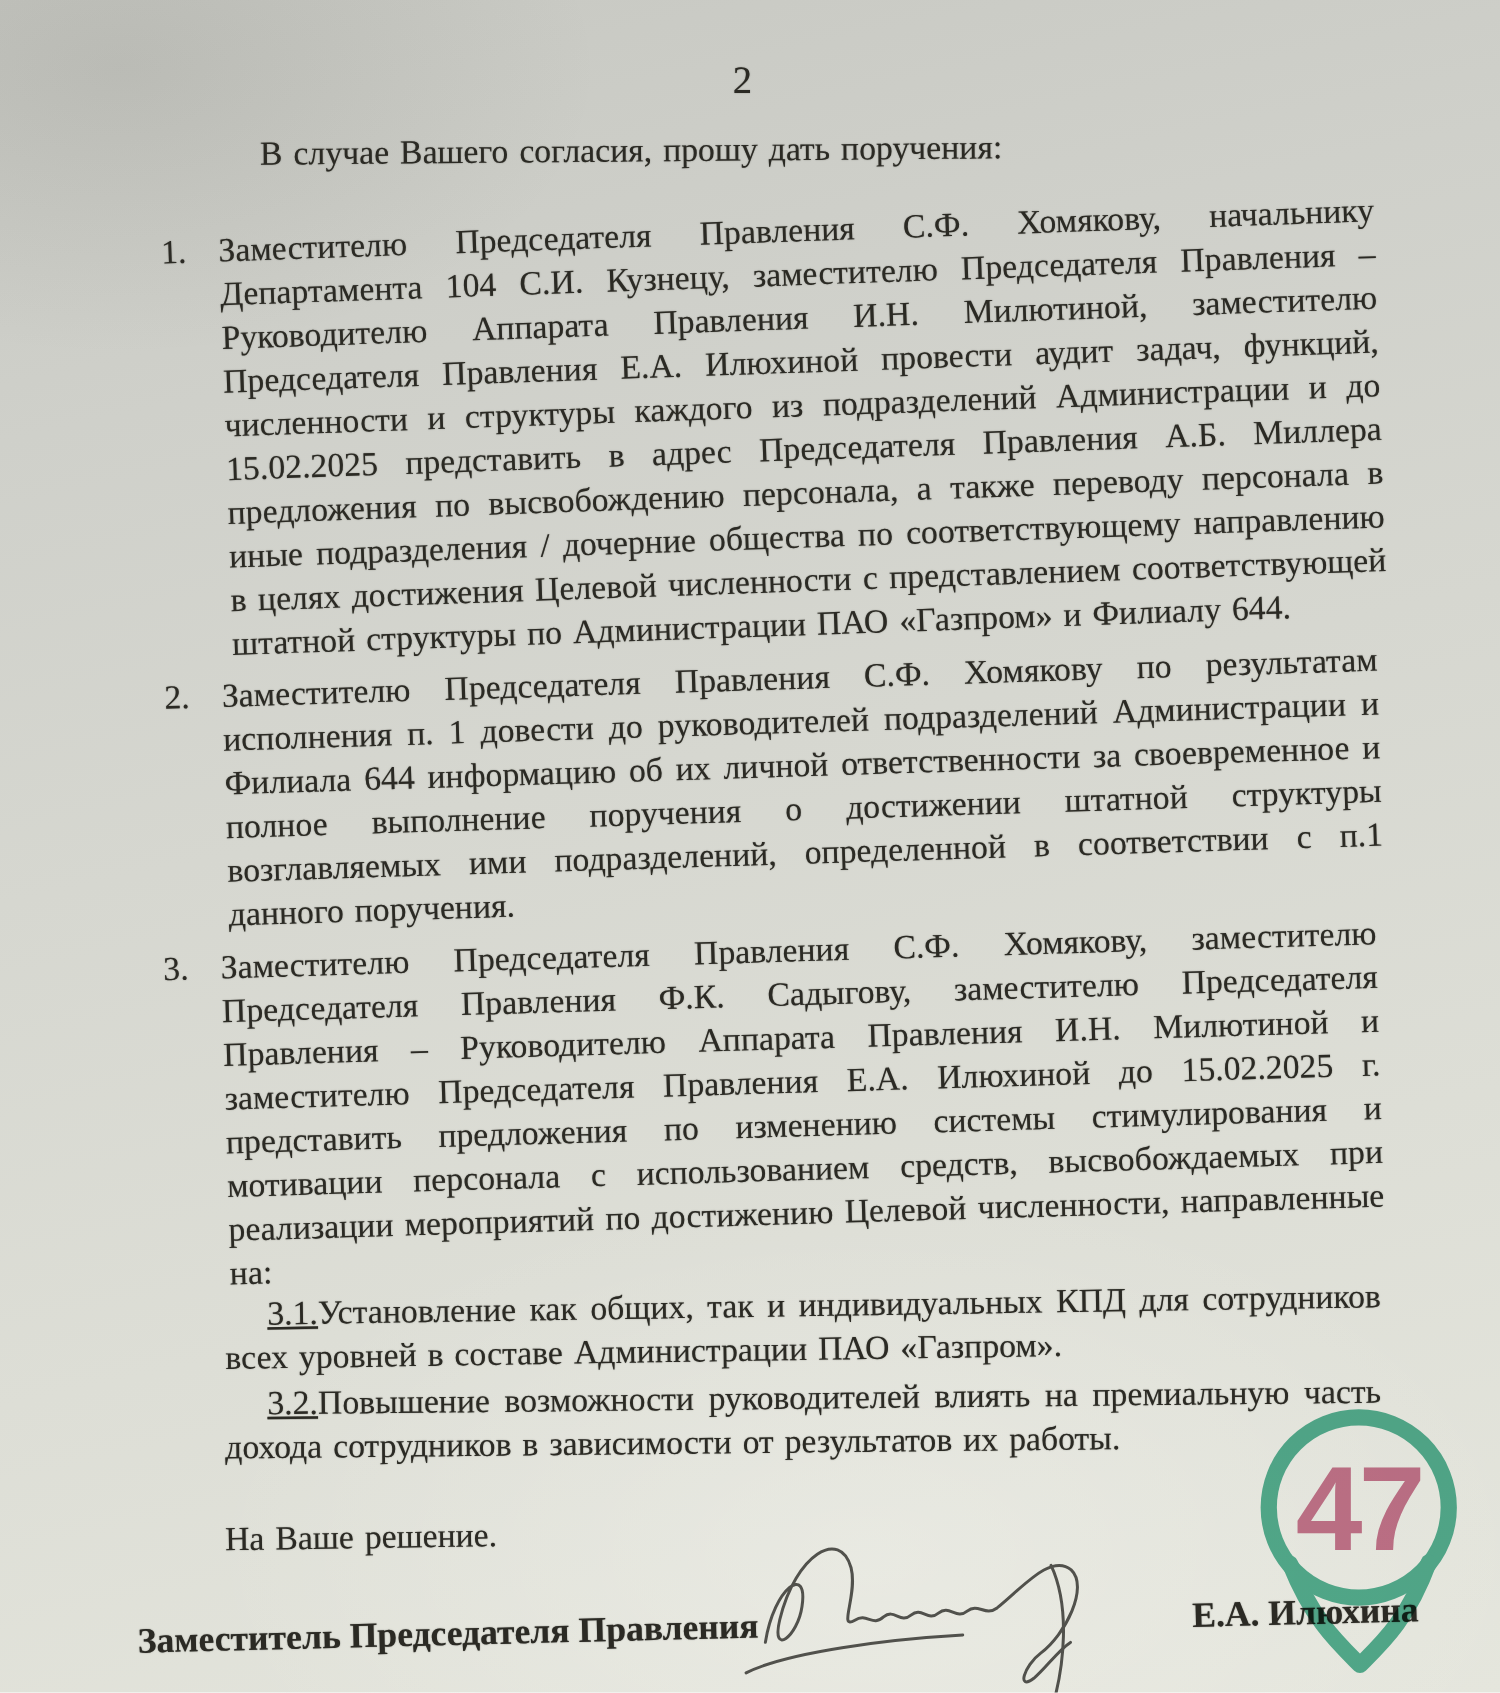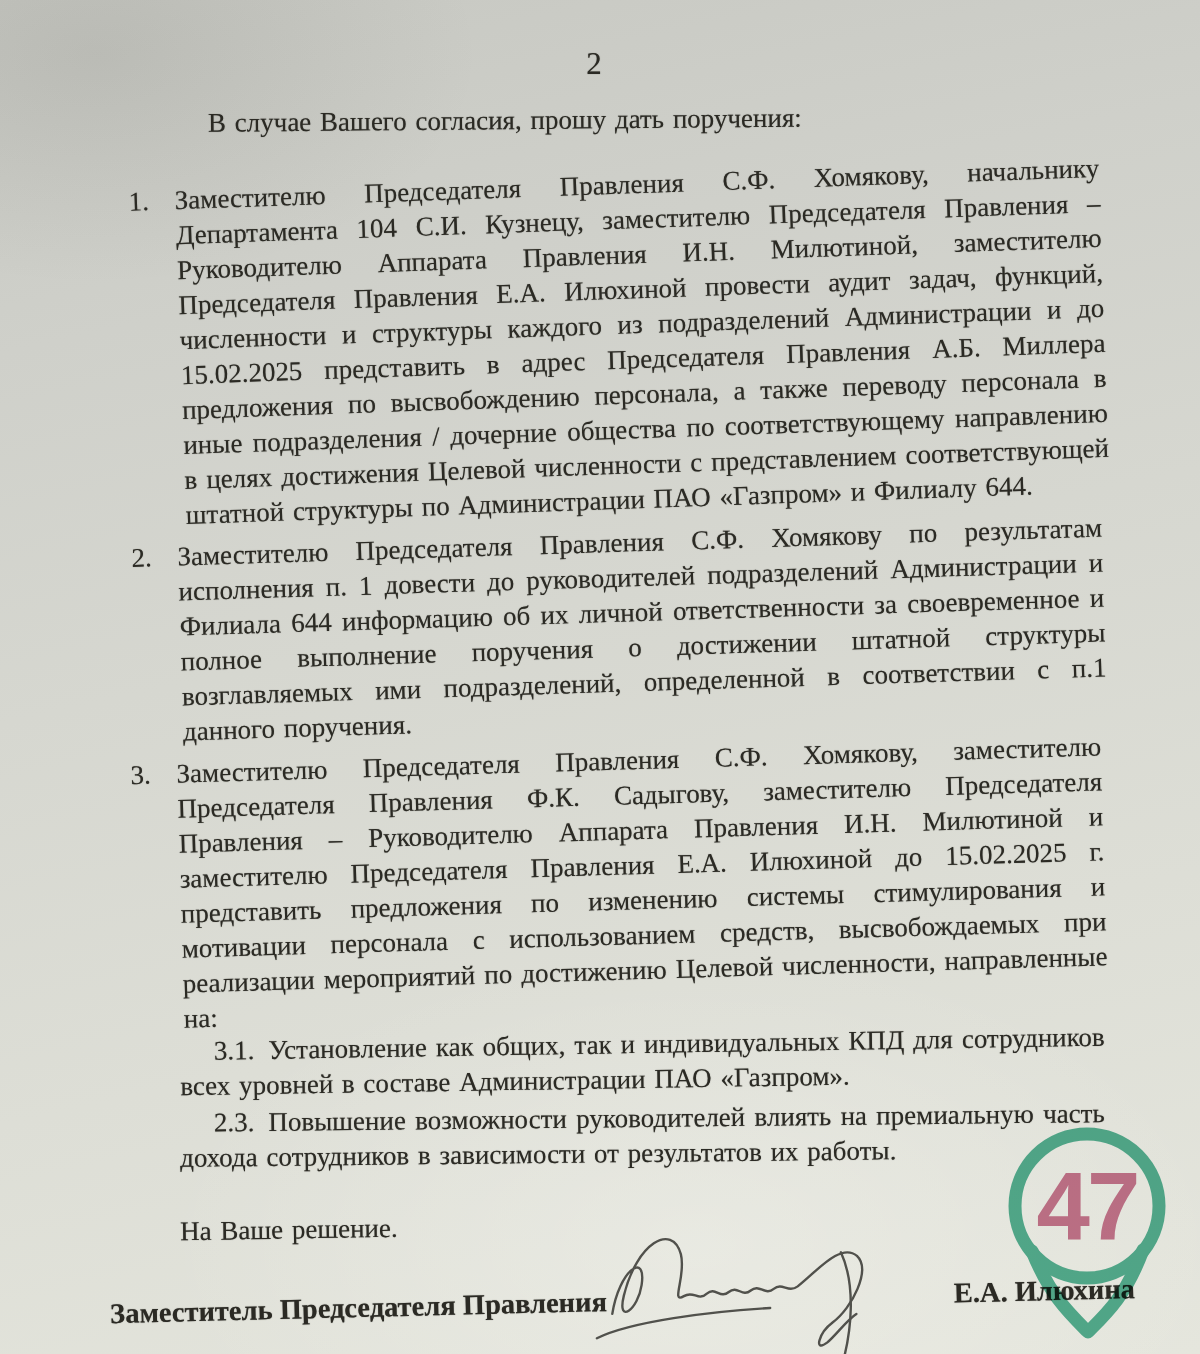--- a/index.html
+++ b/index.html
@@ -36,21 +36,21 @@
     transform:rotate(-0.5deg);
   }
   .item{position:relative;}
   .item .num{
     position:absolute;left:-46px;top:0;
   }
   .item-1{transform:rotate(-2deg);margin-bottom:8px;}
   .item-2{transform:rotate(-1.8deg);margin-bottom:8px;}
   .item-3{transform:rotate(-1.7deg);margin-bottom:4px;}
   .subitem{text-indent:34px;}
-  .subitem .num{margin-right:14px;}
+  .subitem .num{text-decoration:underline;}
   .sub-1{transform:rotate(-0.9deg);margin-bottom:4px;}
   .sub-2{transform:rotate(-0.6deg);}
   .closing{
     margin-top:36px;transform:rotate(-0.9deg);
   }
   .sig-row{
     position:relative;margin-left:-70px;margin-top:44px;
     display:flex;justify-content:space-between;align-items:baseline;
     transform:rotate(-1.4deg);z-index:3;
   }
@@ -89,21 +89,21 @@
 
   <p class="body-text item item-3">
     <span class="num">3.</span><span>Заместителю Председателя Правления С.Ф. Хомякову, заместителю Председателя Правления Ф.К. Садыгову, заместителю Председателя Правления – Руководителю Аппарата Правления И.Н. Милютиной и заместителю Председателя Правления Е.А. Илюхиной до 15.02.2025 г. представить предложения по изменению системы стимулирования и мотивации персонала с использованием средств, высвобождаемых при реализации мероприятий по достижению Целевой численности, направленные на:</span>
   </p>
 
   <p class="body-text subitem sub-1">
     <span class="num">3.1.</span><span>Установление как общих, так и индивидуальных КПД для сотрудников всех уровней в составе Администрации ПАО «Газпром».</span>
   </p>
 
   <p class="body-text subitem sub-2">
-    <span class="num">2.3.</span><span>Повышение возможности руководителей влиять на премиальную часть дохода сотрудников в зависимости от результатов их работы.</span>
+    <span class="num">3.2.</span><span>Повышение возможности руководителей влиять на премиальную часть дохода сотрудников в зависимости от результатов их работы.</span>
   </p>
 
   <p class="body-text closing">На Ваше решение.</p>
 
   <div class="sig-row">
     <span class="sig-title">Заместитель Председателя Правления</span>
 
     <svg class="signature-svg" viewBox="0 0 330 175" aria-hidden="true">
       <g fill="none" stroke="#51514c" stroke-width="2.4" stroke-linecap="round" stroke-linejoin="round">
         <path d="M22 96 C 30 52, 58 34, 52 68 C 48 92, 26 108, 34 78 C 48 26, 84 6, 92 38 C 97 60, 80 88, 94 80 C 104 74, 108 86, 117 78 C 126 71, 130 84, 139 77 C 148 70, 152 83, 161 76 C 170 69, 175 82, 184 75 C 193 68, 198 80, 208 73 C 228 58, 252 30, 268 44 C 282 58, 262 96, 242 110 C 228 120, 222 140, 236 130 C 246 122, 256 108, 266 102"></path>

